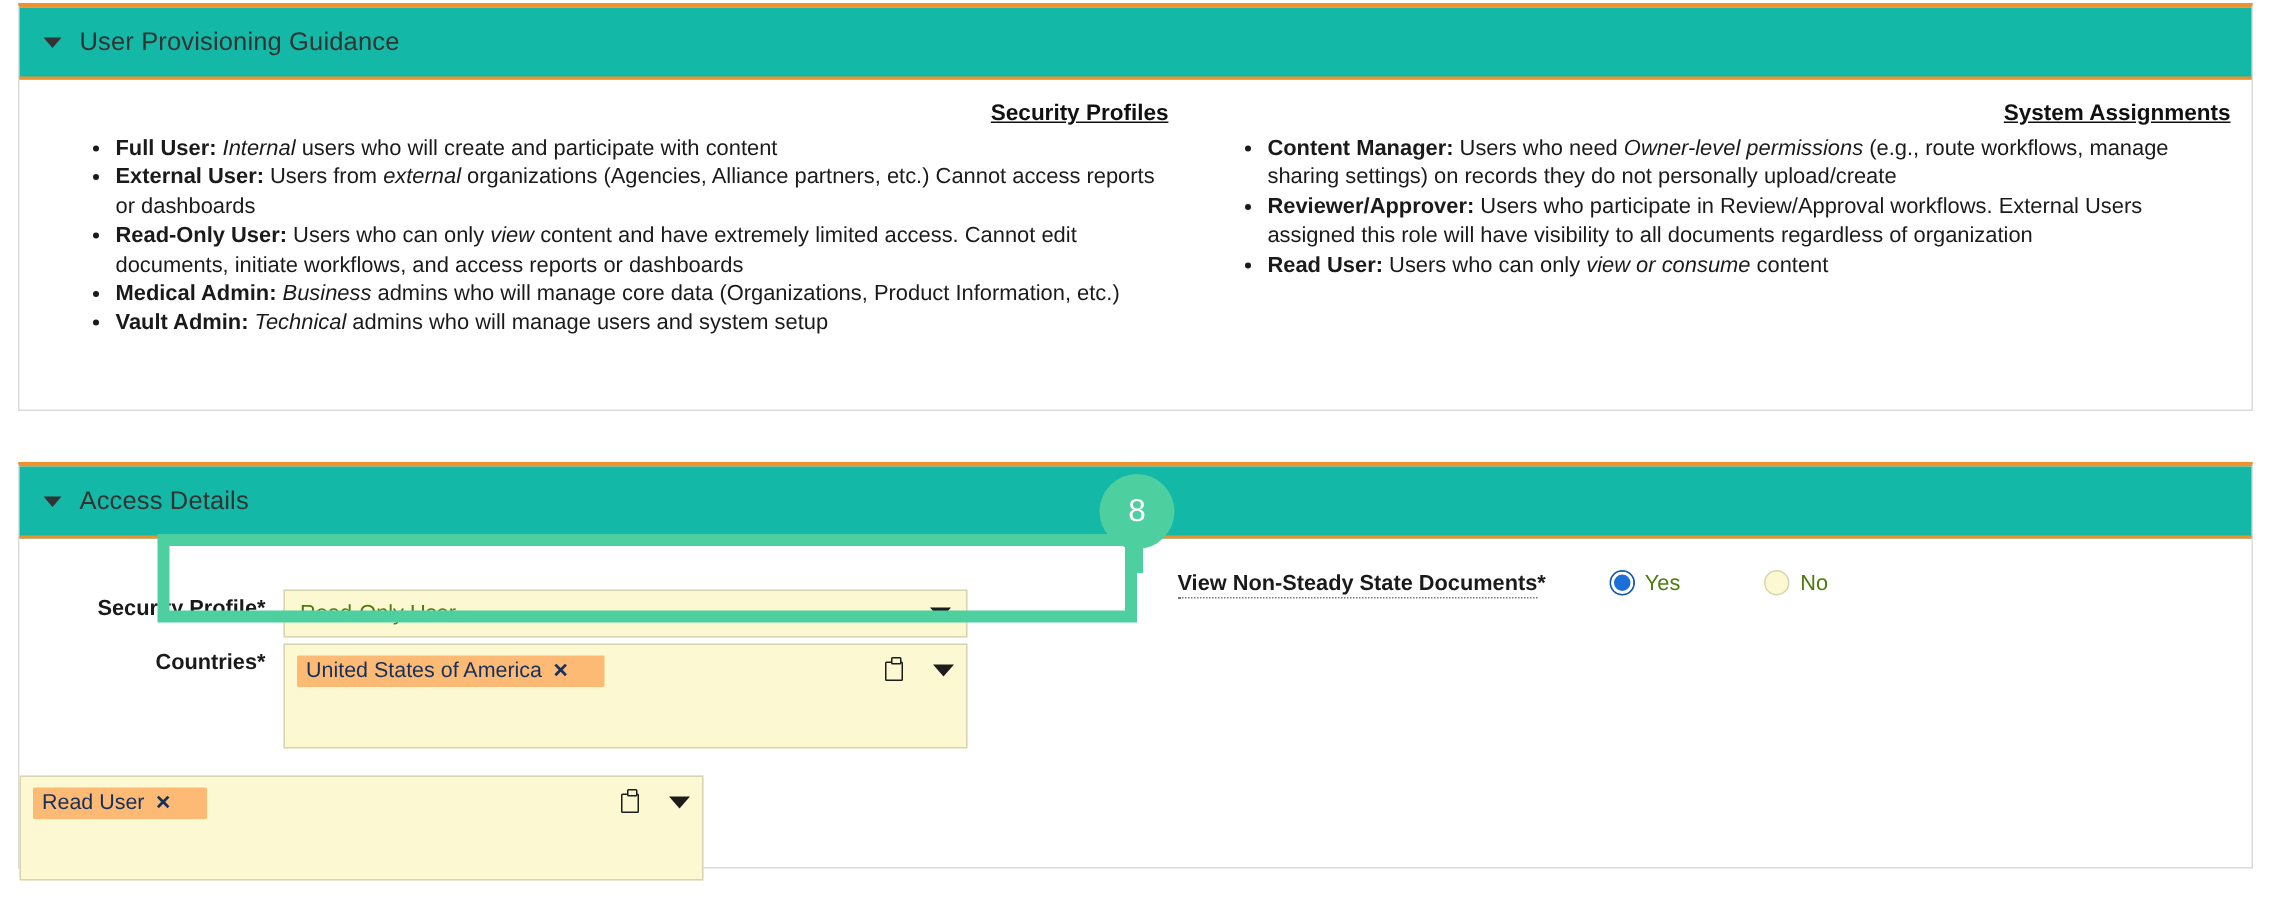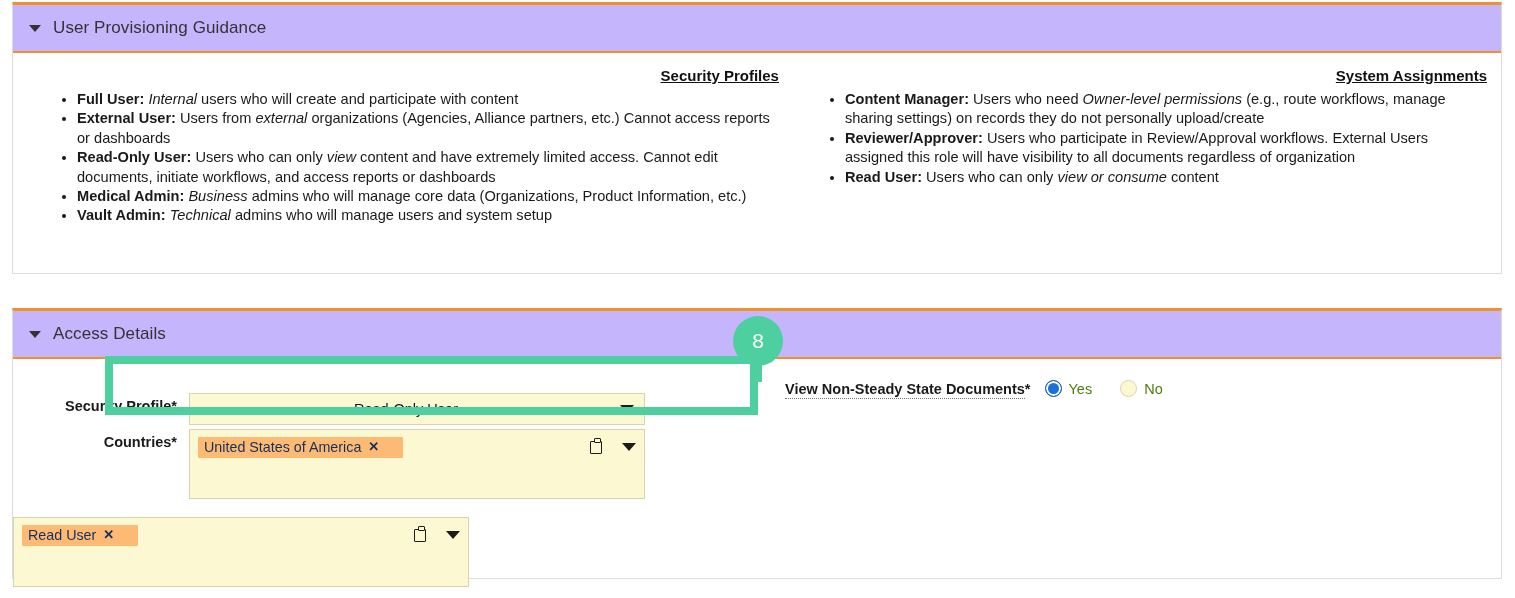--- a/index.html
+++ b/index.html
@@ -28,21 +28,21 @@
     left: 12px;
     width: 1490px;
     background: #ffffff;
     border: 1px solid #dcdcdc;
     border-top: 3px solid #f0922b;
     box-sizing: border-box;
   }
 
   .section-header {
     height: 48px;
-    background: #c4b5fd;
+    background: #14b8a6;
     border-bottom: 2px solid #f0922b;
     display: flex;
     align-items: center;
     padding-left: 16px;
     box-sizing: border-box;
   }
   .twisty {
     width: 0;
     height: 0;
     border-left: 6px solid transparent;
@@ -125,22 +125,21 @@
     box-sizing: border-box;
     position: relative;
   }
   .select-control {
     width: 456px;
     height: 32px;
     display: flex;
     align-items: center;
     padding: 0 10px;
     font-size: 14.5px;
-    color: #0f172a;
-    text-align: center;
+    color: #4d7c0f;
   }
   .select-value { flex: 1; }
   .caret-down {
     width: 0; height: 0;
     border-left: 7px solid transparent;
     border-right: 7px solid transparent;
     border-top: 8px solid #1c1c1c;
     margin-left: 8px;
     flex: none;
   }
@@ -197,20 +196,21 @@
     border-radius: 1px;
     box-sizing: border-box;
     background: #fcf8d2;
   }
 
   
   .radio-field {
     position: absolute;
     display: flex;
     align-items: center;
+    gap: 28px;
   }
   .radio-label {
     font-size: 14.5px;
     font-weight: bold;
     color: #1a1a1a;
     margin-right: 14px;
   }
   .radio-label span.lbl {
     border-bottom: 1px dotted #777777;
     padding-bottom: 1px;

